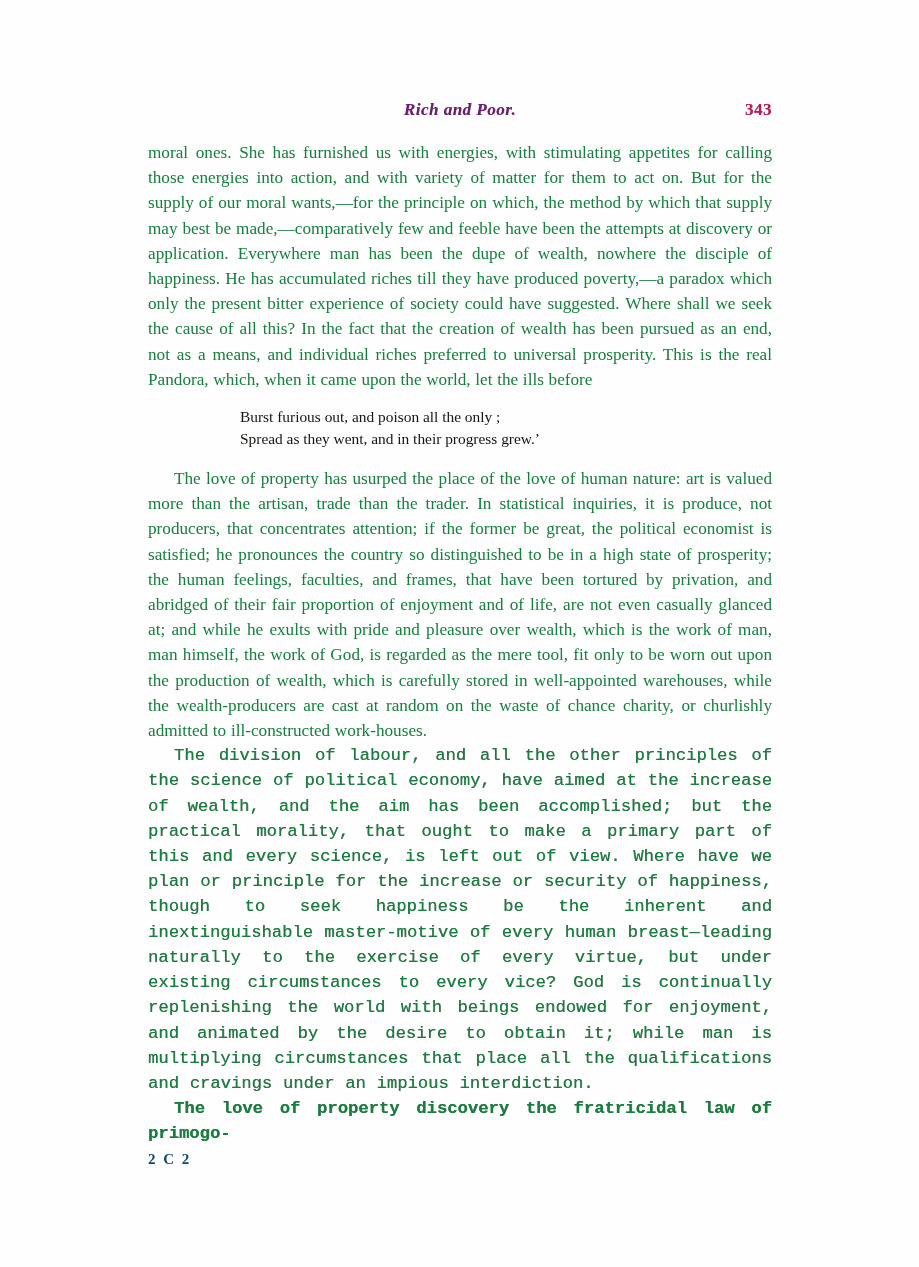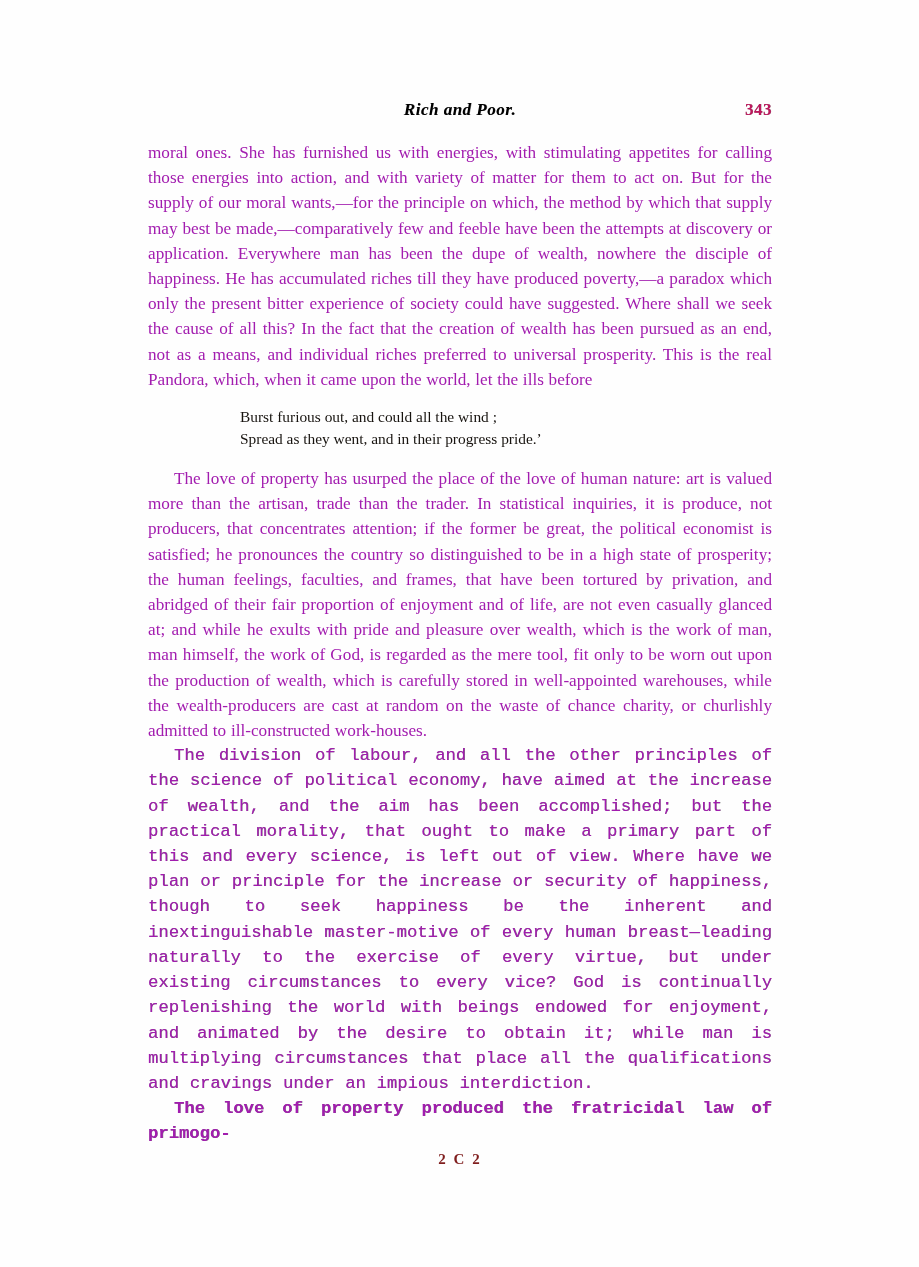--- a/index.html
+++ b/index.html
@@ -35,40 +35,40 @@
   }
   .running-head {
     position: absolute;
     left: 0;
     right: 0;
     text-align: center;
     font-style: italic;
     font-weight: bold;
     font-size: 17px;
     letter-spacing: 0.5px;
-    color: #000000;
+    color: #701a75;
     text-shadow: 0.3px 0 0 rgba(0,0,0,0.45);
   }
   .folio {
     position: absolute;
     right: 0;
     top: 0;
     font-weight: bold;
     font-size: 17px;
     letter-spacing: 0.5px;
     color: #be185d;
     text-shadow: 0.3px 0 0 rgba(0,0,0,0.45);
   }
   p.body-par {
     margin: 0 0 0 0;
     font-size: 17.2px;
     line-height: 25.2px;
     text-align: justify;
     text-justify: inter-word;
-    color: #a21caf;
+    color: #15803d;
     word-spacing: 0.4px;
   }
   p.indent {
     text-indent: 26px;
   }
   .quote {
     margin: 14px 0 16px 0;
     font-size: 15.4px;
     line-height: 22px;
     color: #17130f;
@@ -77,48 +77,48 @@
     display: block;
     padding-left: 92px;
     white-space: pre;
   }
   .quote .q-first {
     padding-left: 196px;
   }
   .bolder { font-weight: bold; }
   .footline {
     margin-top: 4px;
-    text-align: center;
+    text-align: left;
     font-size: 15px;
     letter-spacing: 2px;
     font-weight: bold;
-    color: #7f1d1d;
+    color: #0c4a6e;
   }
   .heavy-tail {
     text-shadow: 0.35px 0 0 rgba(0,0,0,0.5);
     font-family: Liberation Mono, monospace;
   }
 </style>
 </head>
 <body>
 
 <div class="page">
   <div class="content">
 
     <div class="header-row">
       <div class="running-head">Rich and Poor.</div>
       <div class="folio">343</div>
     </div>
 
     <p class="body-par">moral ones. She has furnished us with energies, with stimulating appetites for calling those energies into action, and with variety of matter for them to act on. But for the supply of our moral wants,—for the principle on which, the method by which that supply may best be made,—comparatively few and feeble have been the attempts at discovery or application. Everywhere man has been the dupe of wealth, nowhere the disciple of happiness. He has accumulated riches till they have produced poverty,—a paradox which only the present bitter experience of society could have suggested. Where shall we seek the cause of all this? In the fact that the creation of wealth has been pursued as an end, not as a means, and individual riches preferred to universal prosperity. This is the real Pandora, which, when it came upon the world, let the ills before</p>
 
     <div class="quote">
-      <span class="q-line">Burst furious out, and could all the wind ;</span>
-      <span class="q-line">Spread as they went, and in their progress pride.’</span>
+      <span class="q-line">Burst furious out, and poison all the only ;</span>
+      <span class="q-line">Spread as they went, and in their progress grew.’</span>
     </div>
 
     <p class="body-par indent">The love of property has usurped the place of the love of human nature: art is valued more than the artisan, trade than the trader. In statistical inquiries, it is produce, not producers, that concentrates attention; if the former be great, the political economist is satisfied; he pronounces the country so distinguished to be in a high state of prosperity; the human feelings, faculties, and frames, that have been tortured by privation, and abridged of their fair proportion of enjoyment and of life, are not even casually glanced at; and while he exults with pride and pleasure over wealth, which is the work of man, man himself, the work of God, is regarded as the mere tool, fit only to be worn out upon the production of wealth, which is carefully stored in well-appointed warehouses, while the wealth-producers are cast at random on the waste of chance charity, or churlishly admitted to ill-constructed work-houses.</p>
     <p class="body-par indent heavy-tail">The division of labour, and all the other principles of the science of political economy, have aimed at the increase of wealth, and the aim has been accomplished; but the practical morality, that ought to make a primary part of this and every science, is left out of view. Where have we plan or principle for the increase or security of happiness, though to seek happiness be the inherent and inextinguishable master-motive of every human breast—leading naturally to the exercise of every virtue, but under existing circumstances to every vice? God is continually replenishing the world with beings endowed for enjoyment, and animated by the desire to obtain it; while man is multiplying circumstances that place all the qualifications and cravings under an impious interdiction.</p>
-    <p class="body-par indent heavy-tail bolder">The love of property produced the fratricidal law of primogo-</p>
+    <p class="body-par indent heavy-tail bolder">The love of property discovery the fratricidal law of primogo-</p>
 
     <div class="footline">2 C 2</div>
   </div>
 </div>
 
 </body></html>

